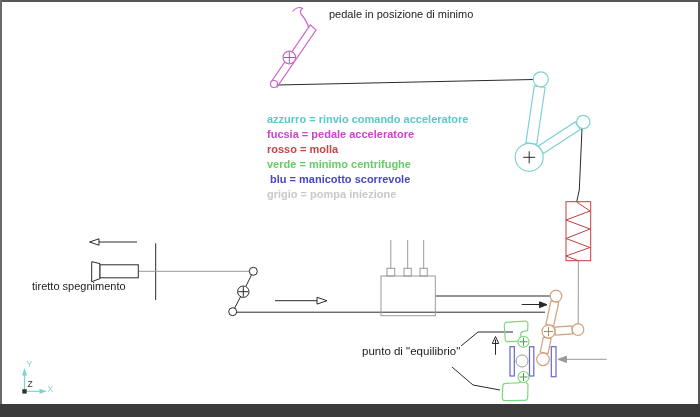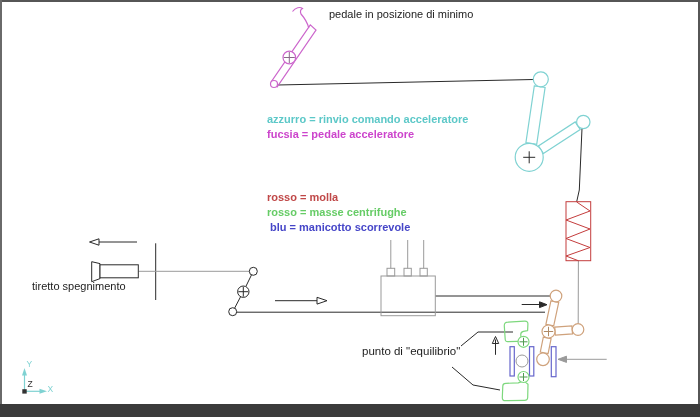--- a/index.html
+++ b/index.html
@@ -13,21 +13,21 @@
   .b-right{left:698px;top:0;width:2px;height:404px;}
   .bottombar{position:absolute;left:0;top:404px;width:700px;height:13px;background:#3b3b3b;}
   svg{position:absolute;left:0;top:0;}
   .t{position:absolute;color:#1c1c1c;font-size:11px;line-height:13px;white-space:nowrap;padding-left:11px;}
   .title-label{left:318px;top:8px;}
   .tiretto-label{left:21px;top:280px;}
   .punto-label{left:351px;top:345px;font-size:11.5px;line-height:13.5px;}
   .legend{position:absolute;left:262px;top:112px;font-weight:bold;font-size:11px;}
   .legend .li{height:15px;line-height:15px;padding-left:5px;white-space:nowrap;}
   .legend .li.flush{padding-left:8px;}
-  .lg0{color:#cc44cc;} .lg1{color:#5cc8c8;} .lg2{color:#c04848;margin-top:48px;}
+  .lg0{color:#cc44cc;} .lg1{color:#5cc8c8;} .lg2{color:#c04848;}
   .lg3{color:#c49272;} .lg4{color:#66cc66;} .lg5{color:#4646c8;} .lg6{color:#c9c9c9;}
   .ucs-t{font-family:"Liberation Sans",sans-serif;font-size:8.5px;}
 </style>
 </head>
 <body>
 
 <div class="screen">
 
   <svg width="700" height="417" viewBox="0 0 700 417">
 
@@ -153,22 +153,23 @@
       <text x="27.5" y="386.5" fill="#333333" class="ucs-t">Z</text>
     </g>
   </svg>
 
   <div class="t title-label">pedale in posizione di minimo</div>
 
   <div class="legend">
     <div class="li lg1">azzurro = rinvio comando acceleratore</div>
     <div class="li lg0">fucsia = pedale acceleratore</div>
     <div class="li lg2">rosso = molla</div>
-    <div class="li lg4">rosso = masse centrifughe</div>
+    <div class="li lg4">verde = minimo centrifughe</div>
     <div class="li lg5 flush">blu = manicotto scorrevole</div>
+    <div class="li lg6">grigio = pompa iniezione</div>
   </div>
 
   <div class="t tiretto-label">tiretto spegnimento</div>
 
   <div class="t punto-label">
     <div>punto di "equilibrio"</div>
   </div>
 
   <div class="border b-top"></div>
   <div class="border b-left"></div>

